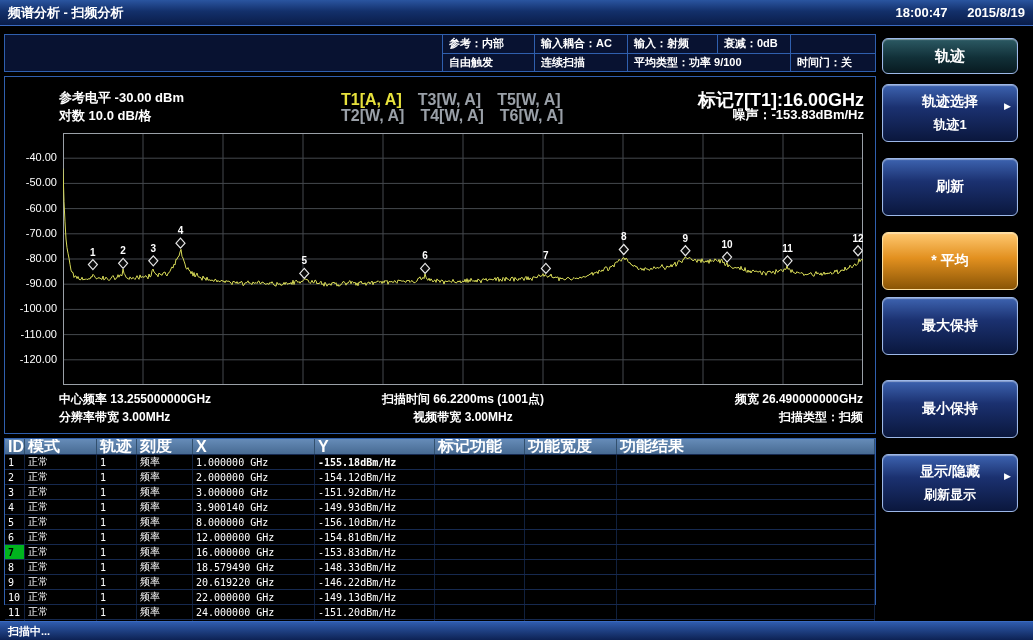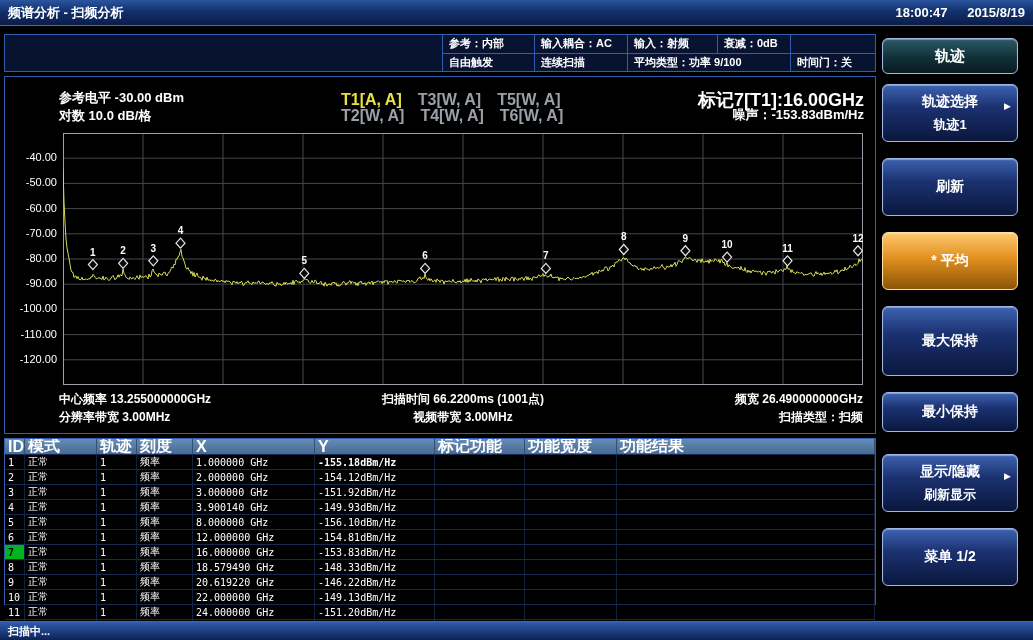--- a/index.html
+++ b/index.html
@@ -334,31 +334,28 @@
       <div class="lbl">轨迹选择</div>
       <div class="sub">轨迹1</div>
       <div class="arrow">▶</div>
     </div>
     <div class="skey" style="top: 158px; height: 58px;">
       <div class="lbl">刷新</div>
     </div>
     <div class="skey active" style="top: 232px; height: 58px;">
       <div class="lbl">* 平均</div>
     </div>
-    <div class="skey" style="top: 306px; height: 70px;">
+    <div class="skey" style="top: 297px; height: 58px;">
       <div class="lbl">最大保持</div>
     </div>
-    <div class="skey" style="top: 392px; height: 40px;">
+    <div class="skey" style="top: 380px; height: 58px;">
       <div class="lbl">最小保持</div>
     </div>
     <div class="skey" style="top: 454px; height: 58px;">
       <div class="lbl">显示/隐藏</div>
       <div class="sub">刷新显示</div>
       <div class="arrow">▶</div>
     </div>
-    <div class="skey" style="top: 528px; height: 58px;">
-      <div class="lbl">菜单 1/2</div>
-    </div>
   </div>
 
 <div class="bottombar">
   <span>扫描中...</span>
 </div>
 
 </body></html>

